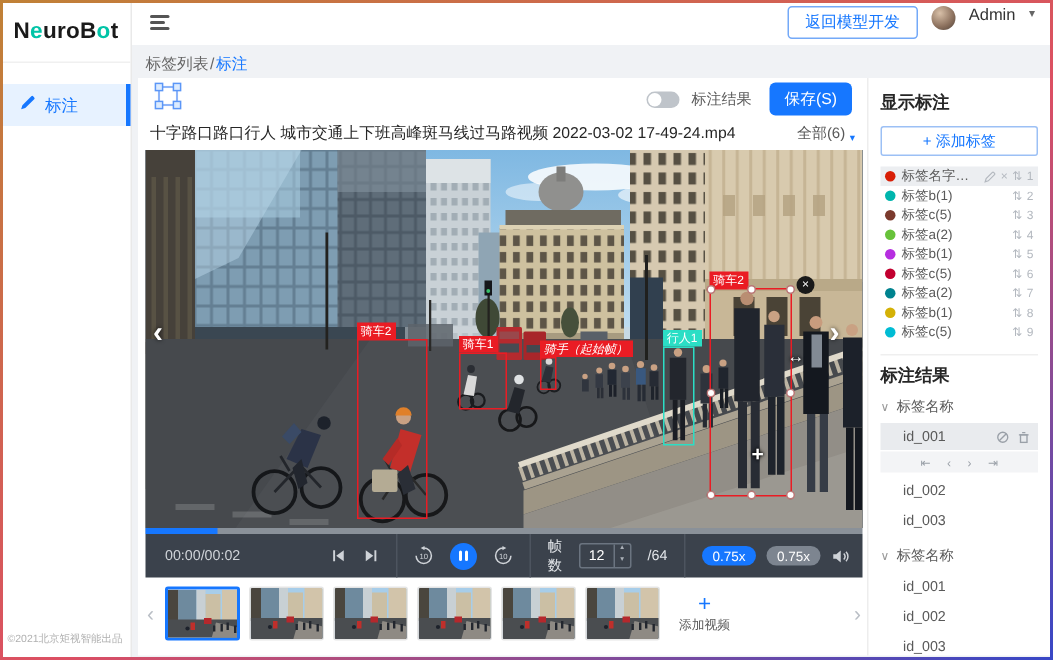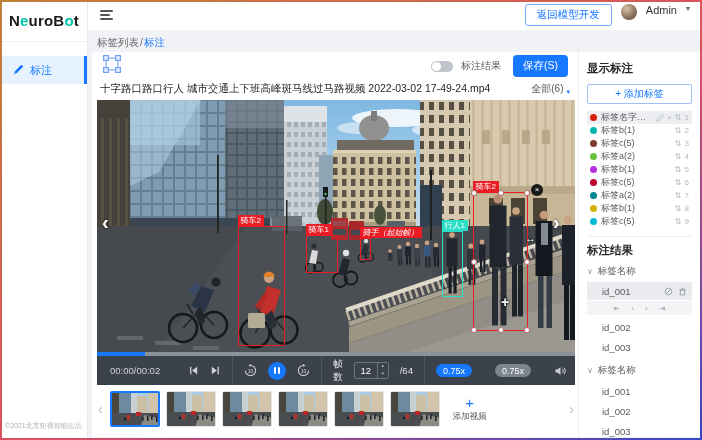--- a/index.html
+++ b/index.html
@@ -50,21 +50,21 @@
 .cseg+.cseg{border-left:1px solid #4d545f}
 .time{font-size:9.5px;width:145px;padding-left:13px}
 .icon-btn{display:flex;align-items:center;cursor:pointer}
 .play-btn{width:18px;height:18px;border-radius:50%;background:#1677ff;display:flex;align-items:center;justify-content:center;gap:2.5px;cursor:pointer}
 .play-btn i{width:2px;height:7px;background:#fff;border-radius:1px}
 .frame-label,.ftotal{font-size:9.5px;color:#e3e6ea}
 .frame-ctl{display:flex;border:1px solid #6b7480;border-radius:2px;height:17px}
 .frame-ctl input{width:22px;background:transparent;border:none;color:#fff;font-size:9.5px;text-align:center;outline:none}
 .spin{width:11px;border-left:1px solid #6b7480;display:flex;flex-direction:column;cursor:pointer}
 .spin span{flex:1;font-size:5px;line-height:4.5px;text-align:center;color:#aab0b8}
-.speed-seg{flex:1;justify-content:flex-end;gap:23px;padding-right:9px}
+.speed-seg{flex:1;justify-content:flex-end;gap:7px;padding-right:9px}
 .pill{font-size:9px;padding:1.5px 7px;border-radius:8px;color:#fff;cursor:pointer}
 .pill.blue{background:#1677ff}.pill.gray{background:#7d8590}
 
 .filmstrip{margin:6px 0 0 5px;width:478px;display:flex;align-items:center;gap:6px}
 .strip-chev{color:#b9bec5;font-size:14px;padding:0 1px;cursor:pointer}
 .thumbs{display:flex;align-items:center;gap:6px}
 .thumb{width:50px;height:36px;border-radius:2px;overflow:hidden;position:relative;flex:none;border:1px solid #e5e5e5;cursor:pointer}
 .thumb.active{border:2px solid #1677ff}
 .thumb svg{display:block}
 .add-tile{width:48px;display:flex;flex-direction:column;align-items:center;gap:1px;cursor:pointer}

